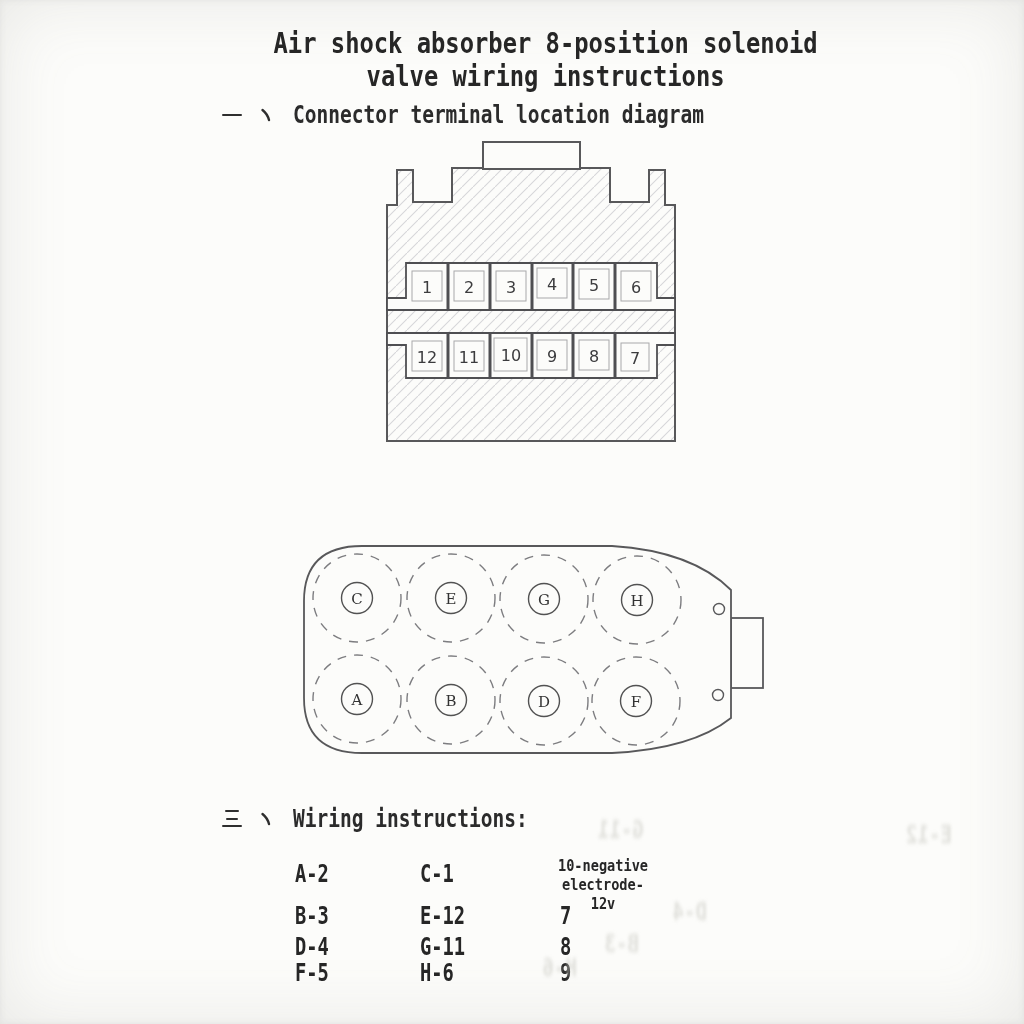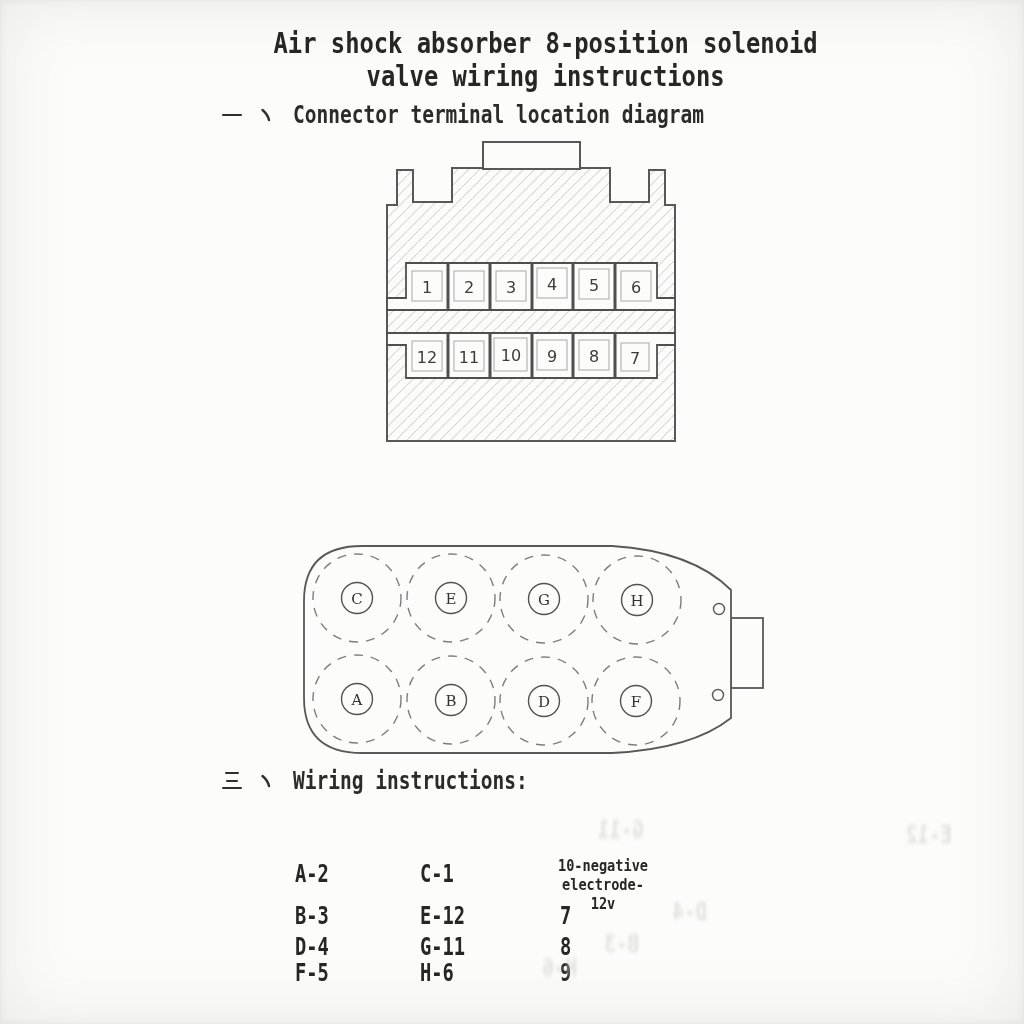--- a/index.html
+++ b/index.html
@@ -70,21 +70,21 @@
     <span class="cjk cjk-one">
         <i class="b1"></i>
       </span>
     <svg class="dun" viewBox="0 0 12 16">
       <path d="M2.5 3 Q7.5 7 9 13" stroke="#2e2e2e" stroke-width="2.4" fill="none" stroke-linecap="round"></path>
     </svg>
     <span class="label">Connector terminal location diagram</span>
   </div>
 
 
-  <div class="heading" style="left:222px;top:768px;">
+  <div class="heading" style="left:222px;top:806px;">
     <span class="cjk cjk-three">
         <i class="b1"></i>
         <i class="b2"></i>
         <i class="b3"></i>
       </span>
     <svg class="dun" viewBox="0 0 12 16">
       <path d="M2.5 3 Q7.5 7 9 13" stroke="#2e2e2e" stroke-width="2.4" fill="none" stroke-linecap="round"></path>
     </svg>
     <span class="label">Wiring instructions:</span>
   </div>

